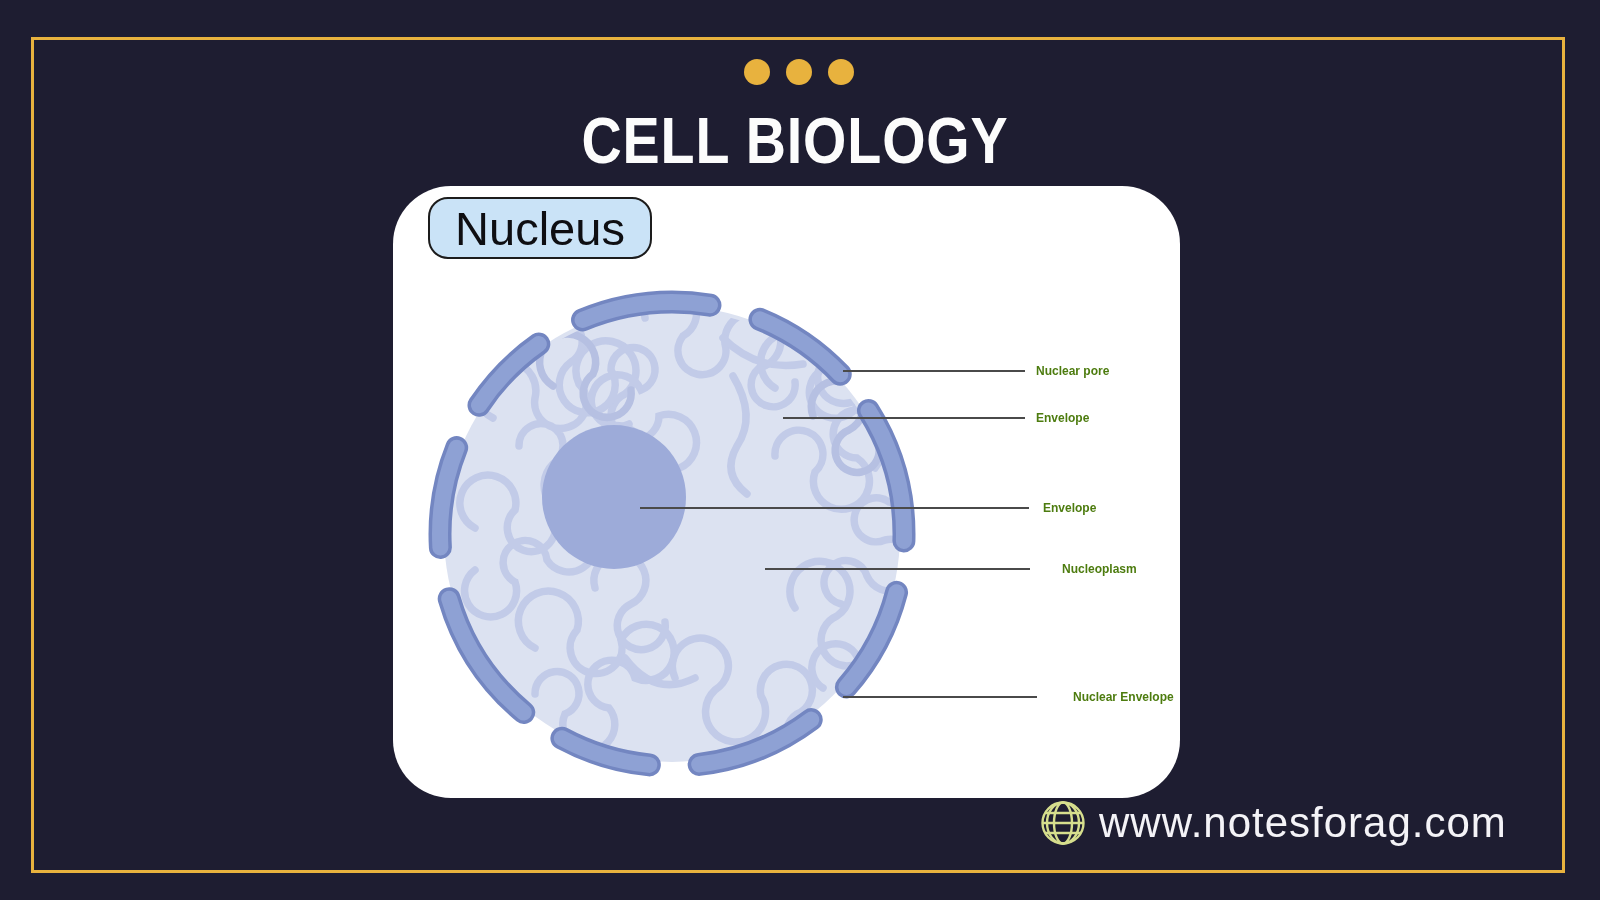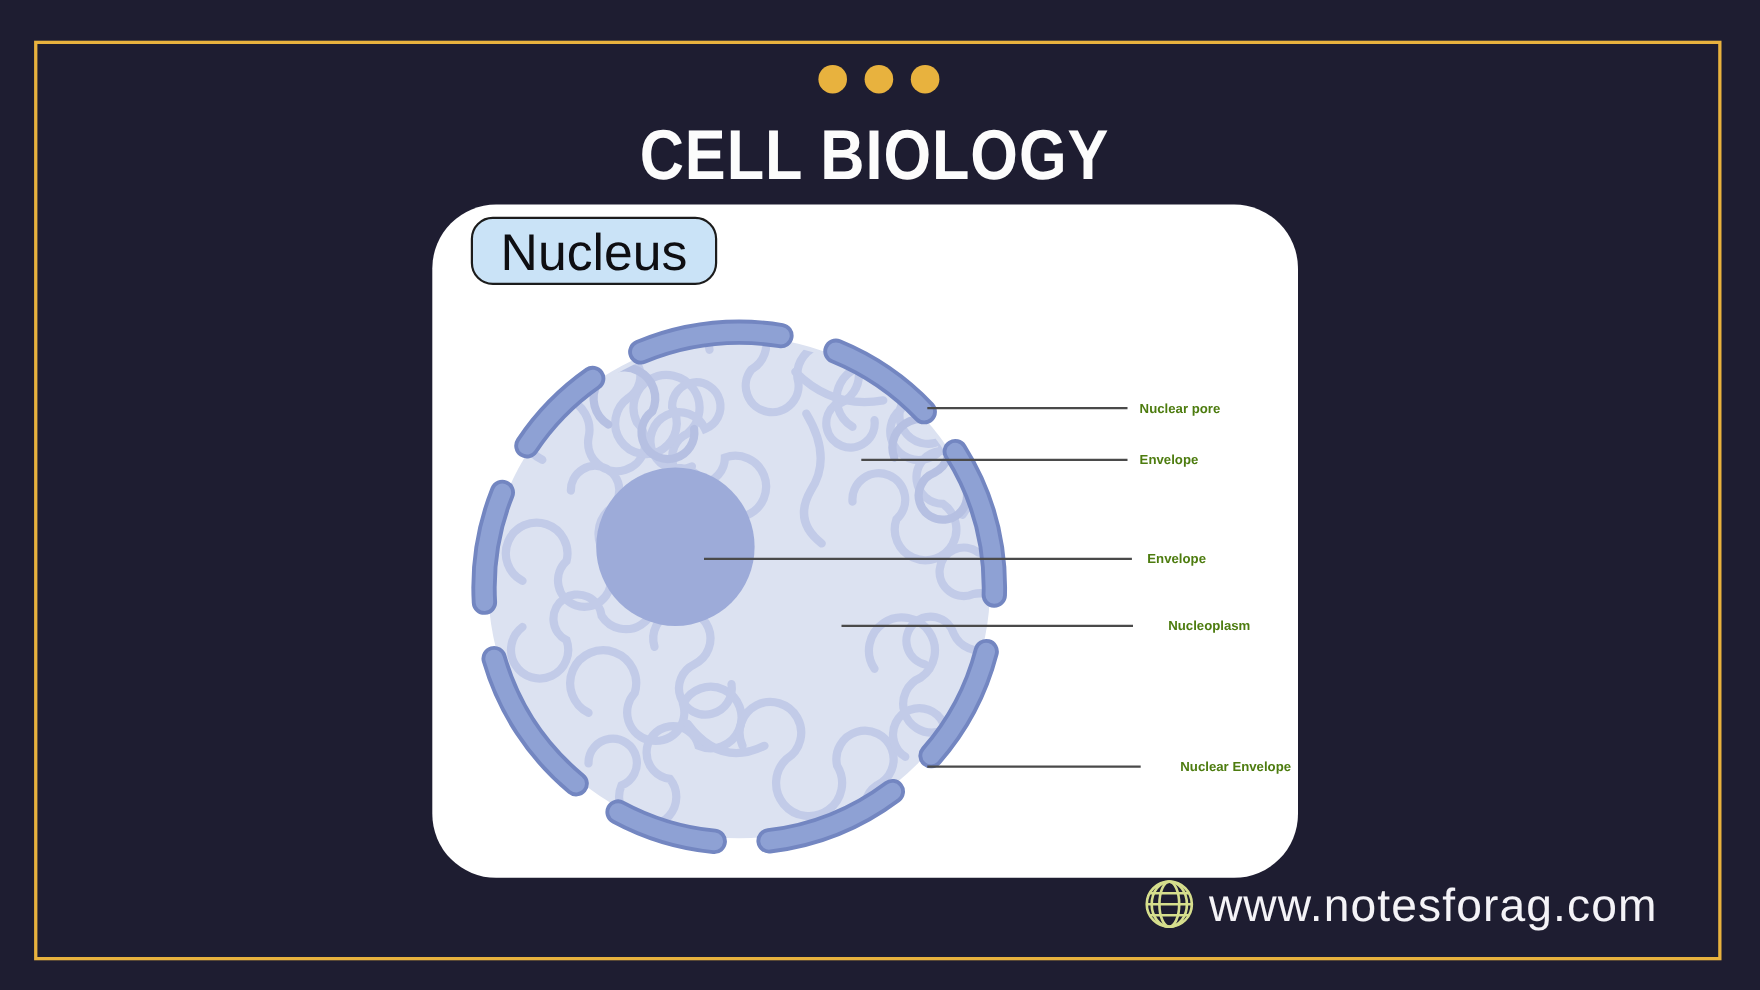--- a/index.html
+++ b/index.html
@@ -28,21 +28,21 @@
     position:absolute;left:35px;top:11px;width:224px;height:62px;
     background:var(--badge-bg,#CAE3F7);border:2.5px solid #1C1C1C;border-radius:20px;
     box-sizing:border-box;display:flex;align-items:center;justify-content:center;
     font-size:47px;color:#0E0E12;font-weight:400;
   }
   .dlabel{
     position:absolute;transform:translateY(-50%);
     font-size:12px;font-weight:700;color:#4d7c0f;white-space:nowrap;
   }
   .footer{
-    position:absolute;left:1040px;top:799px;display:flex;gap:13px;
+    position:absolute;left:1040px;top:799px;display:flex;align-items:center;gap:13px;
   }
   .url{
     color:#F4F3F7;font-size:42px;font-weight:500;letter-spacing:1px;white-space:nowrap;
   }
   svg{display:block;}
 </style>
 </head>
 <body>
 
 <div class="frame"></div>

